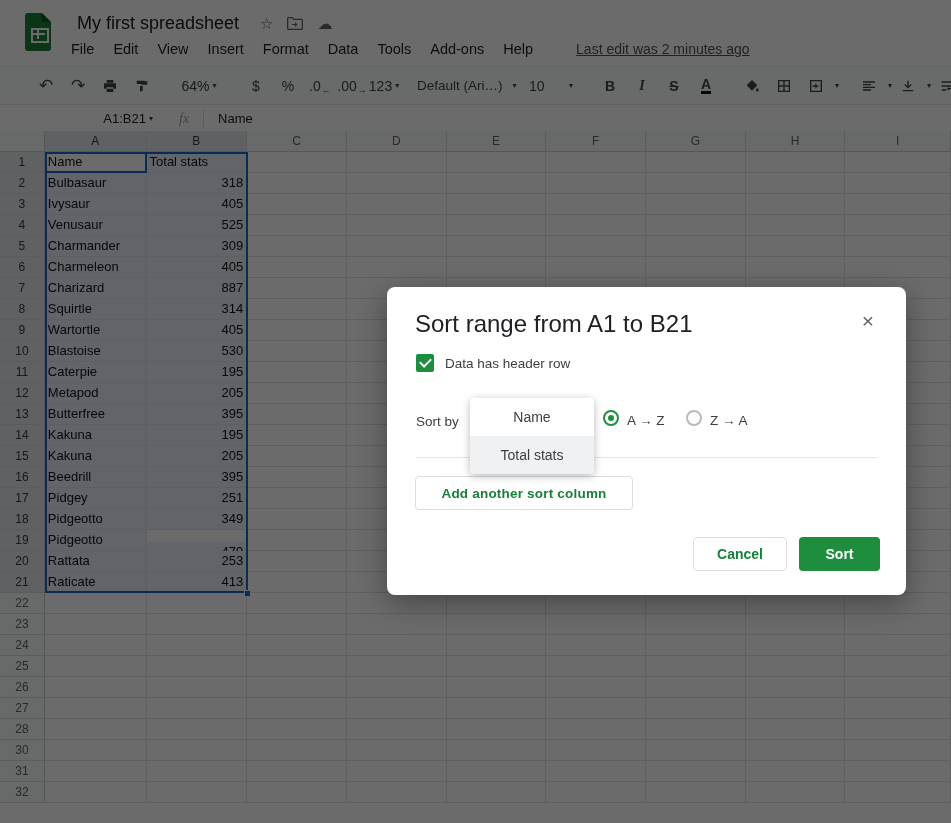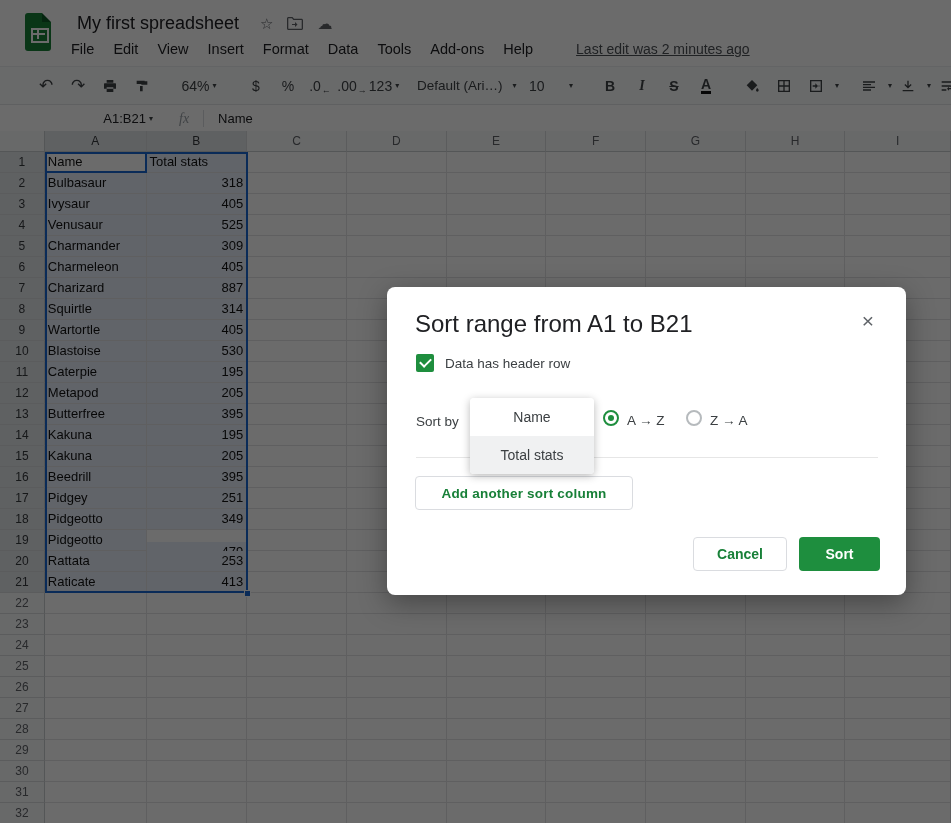--- a/index.html
+++ b/index.html
@@ -572,32 +572,20 @@
           <div class="cell" style="width: 101px;"></div>
           <div class="cell" style="width: 100px;"></div>
           <div class="cell" style="width: 100px;"></div>
           <div class="cell" style="width: 100px;"></div>
           <div class="cell" style="width: 100px;"></div>
           <div class="cell" style="width: 100px;"></div>
           <div class="cell" style="width: 100px;"></div>
           <div class="cell" style="width: 106px;"></div>
         </div>
         <div class="row">
-          <div class="rh">29</div>
-          <div class="cell" style="width: 102px;"></div>
-          <div class="cell" style="width: 101px;"></div>
-          <div class="cell" style="width: 100px;"></div>
-          <div class="cell" style="width: 100px;"></div>
-          <div class="cell" style="width: 100px;"></div>
-          <div class="cell" style="width: 100px;"></div>
-          <div class="cell" style="width: 100px;"></div>
-          <div class="cell" style="width: 100px;"></div>
-          <div class="cell" style="width: 106px;"></div>
-        </div>
-        <div class="row">
           <div class="rh">30</div>
           <div class="cell" style="width: 102px;"></div>
           <div class="cell" style="width: 101px;"></div>
           <div class="cell" style="width: 100px;"></div>
           <div class="cell" style="width: 100px;"></div>
           <div class="cell" style="width: 100px;"></div>
           <div class="cell" style="width: 100px;"></div>
           <div class="cell" style="width: 100px;"></div>
           <div class="cell" style="width: 100px;"></div>
           <div class="cell" style="width: 106px;"></div>

